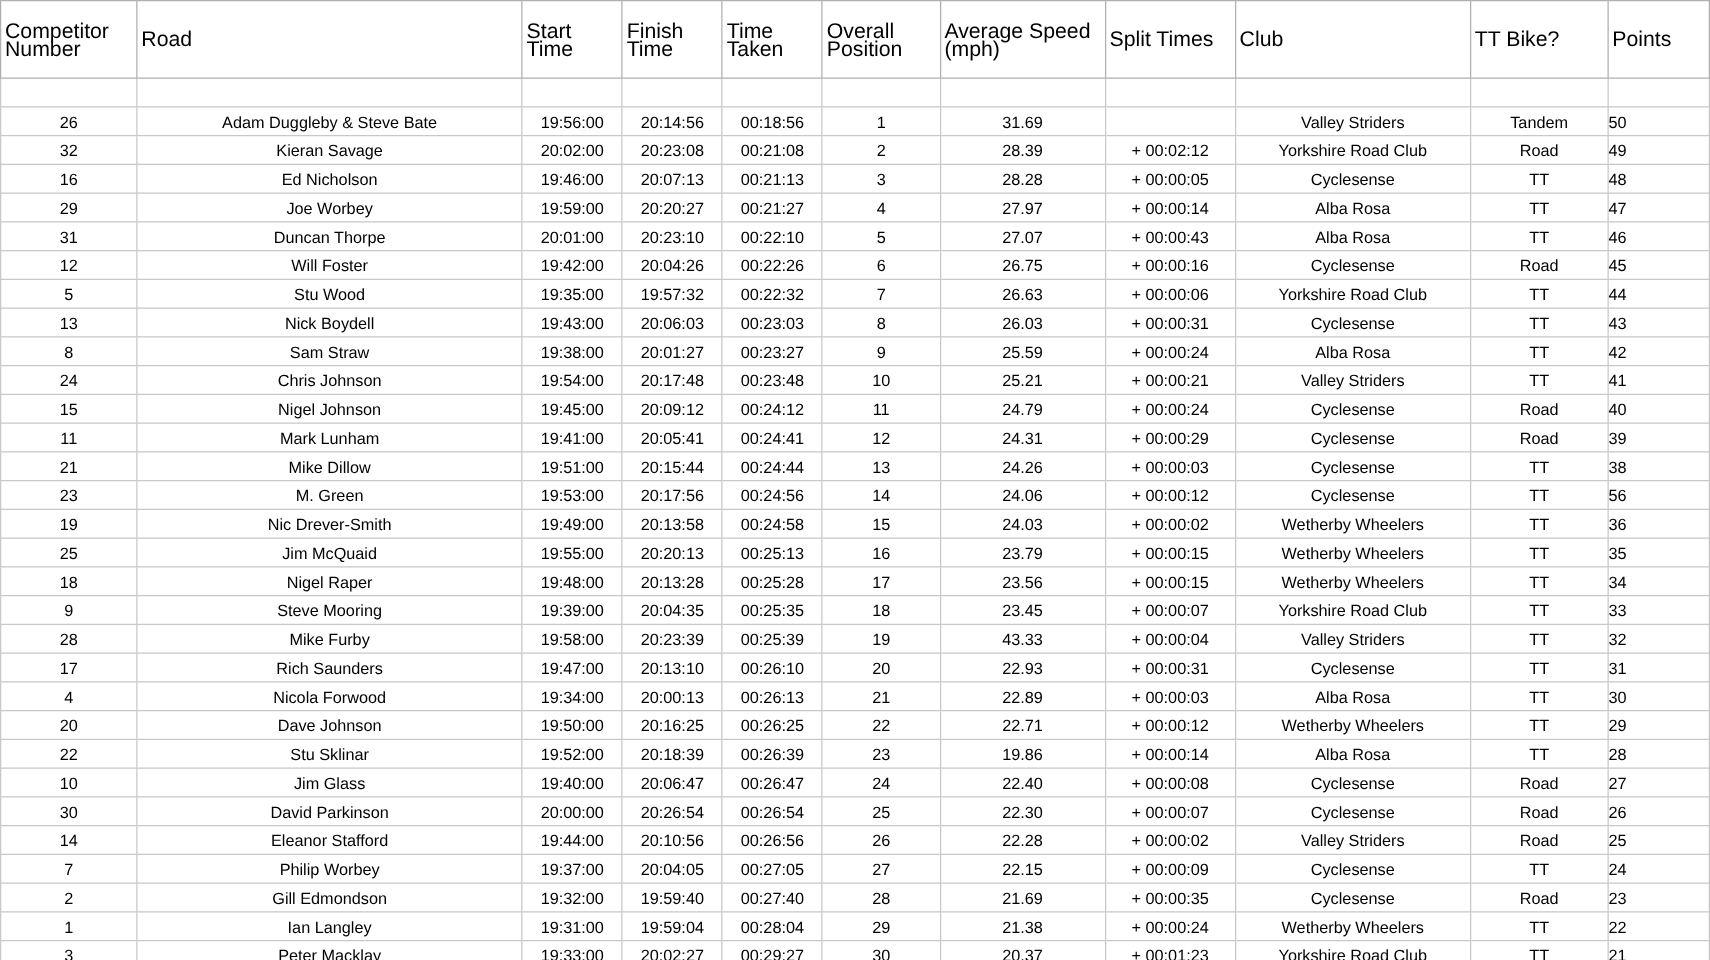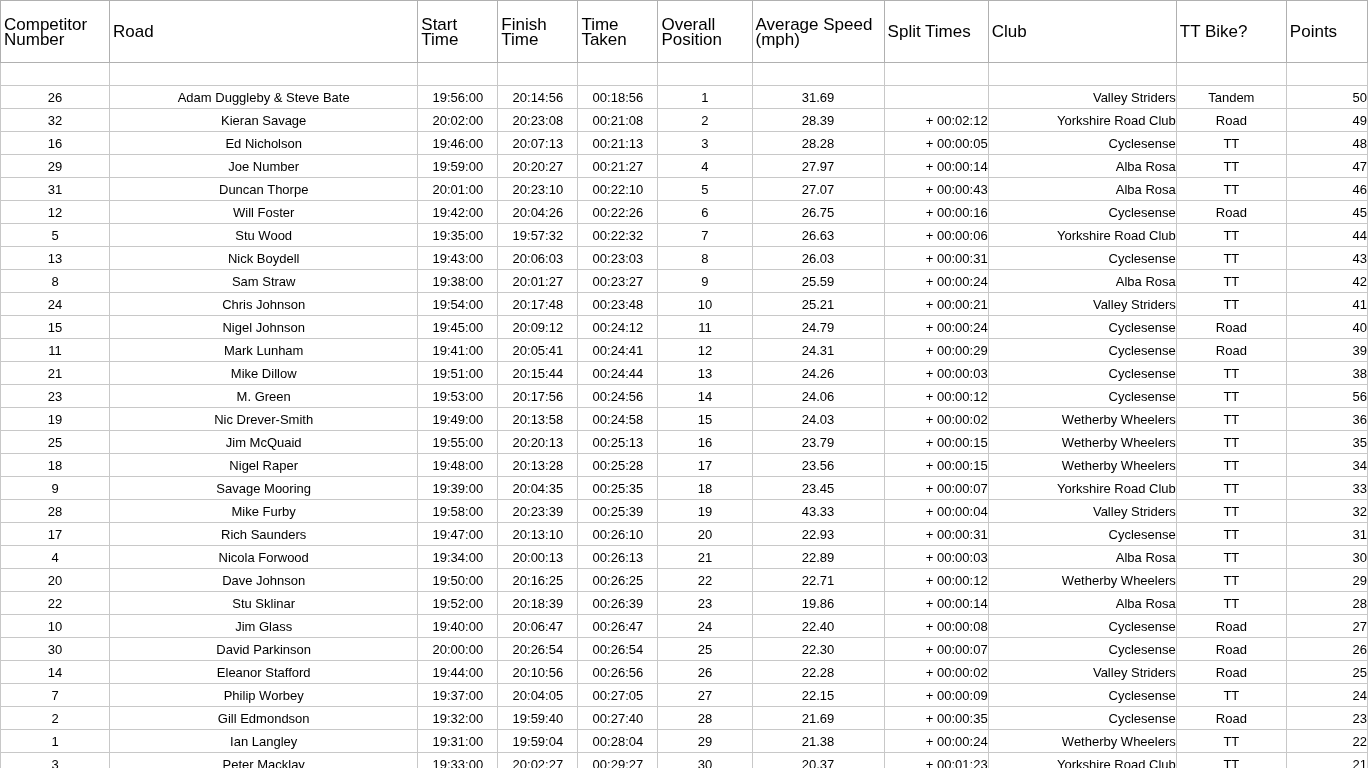--- a/index.html
+++ b/index.html
@@ -56,22 +56,22 @@
   .col-finish   { width: 80px; }
   .col-taken    { width: 80px; }
   .col-pos      { width: 94px; }
   .col-speed    { width: 132px; }
   .col-split    { width: 104px; }
   .col-club     { width: 188px; }
   .col-bike     { width: 110px; }
   .col-points   { width: 81px; }
 
   .al-center { text-align: center; }
-  .al-left   { text-align: right; padding-left: 6px; }
-  .al-right  { text-align: right; padding-right: 6px; }
+  .al-left   { text-align: center; padding-left: 6px; }
+  .al-right  { text-align: left; padding-right: 6px; }
 
   .cell-empty { }
 </style>
 </head>
 <body>
 
 <table id="results-table">
   <colgroup>
     <col class="col-num">
     <col class="col-name">
@@ -176,21 +176,21 @@
         <td class="al-center">00:21:13</td>
         <td class="al-center">3</td>
         <td class="al-center">28.28</td>
         <td class="al-left">+ 00:00:05</td>
         <td class="al-left">Cyclesense</td>
         <td class="al-center">TT</td>
         <td class="al-right">48</td>
       </tr>
       <tr class="data-row">
         <td class="al-center">29</td>
-        <td class="al-center">Joe Number</td>
+        <td class="al-center">Joe Worbey</td>
         <td class="al-center">19:59:00</td>
         <td class="al-center">20:20:27</td>
         <td class="al-center">00:21:27</td>
         <td class="al-center">4</td>
         <td class="al-center">27.97</td>
         <td class="al-left">+ 00:00:14</td>
         <td class="al-left">Alba Rosa</td>
         <td class="al-center">TT</td>
         <td class="al-right">47</td>
       </tr>
@@ -358,21 +358,21 @@
         <td class="al-center">00:25:28</td>
         <td class="al-center">17</td>
         <td class="al-center">23.56</td>
         <td class="al-left">+ 00:00:15</td>
         <td class="al-left">Wetherby Wheelers</td>
         <td class="al-center">TT</td>
         <td class="al-right">34</td>
       </tr>
       <tr class="data-row">
         <td class="al-center">9</td>
-        <td class="al-center">Savage Mooring</td>
+        <td class="al-center">Steve Mooring</td>
         <td class="al-center">19:39:00</td>
         <td class="al-center">20:04:35</td>
         <td class="al-center">00:25:35</td>
         <td class="al-center">18</td>
         <td class="al-center">23.45</td>
         <td class="al-left">+ 00:00:07</td>
         <td class="al-left">Yorkshire Road Club</td>
         <td class="al-center">TT</td>
         <td class="al-right">33</td>
       </tr>

